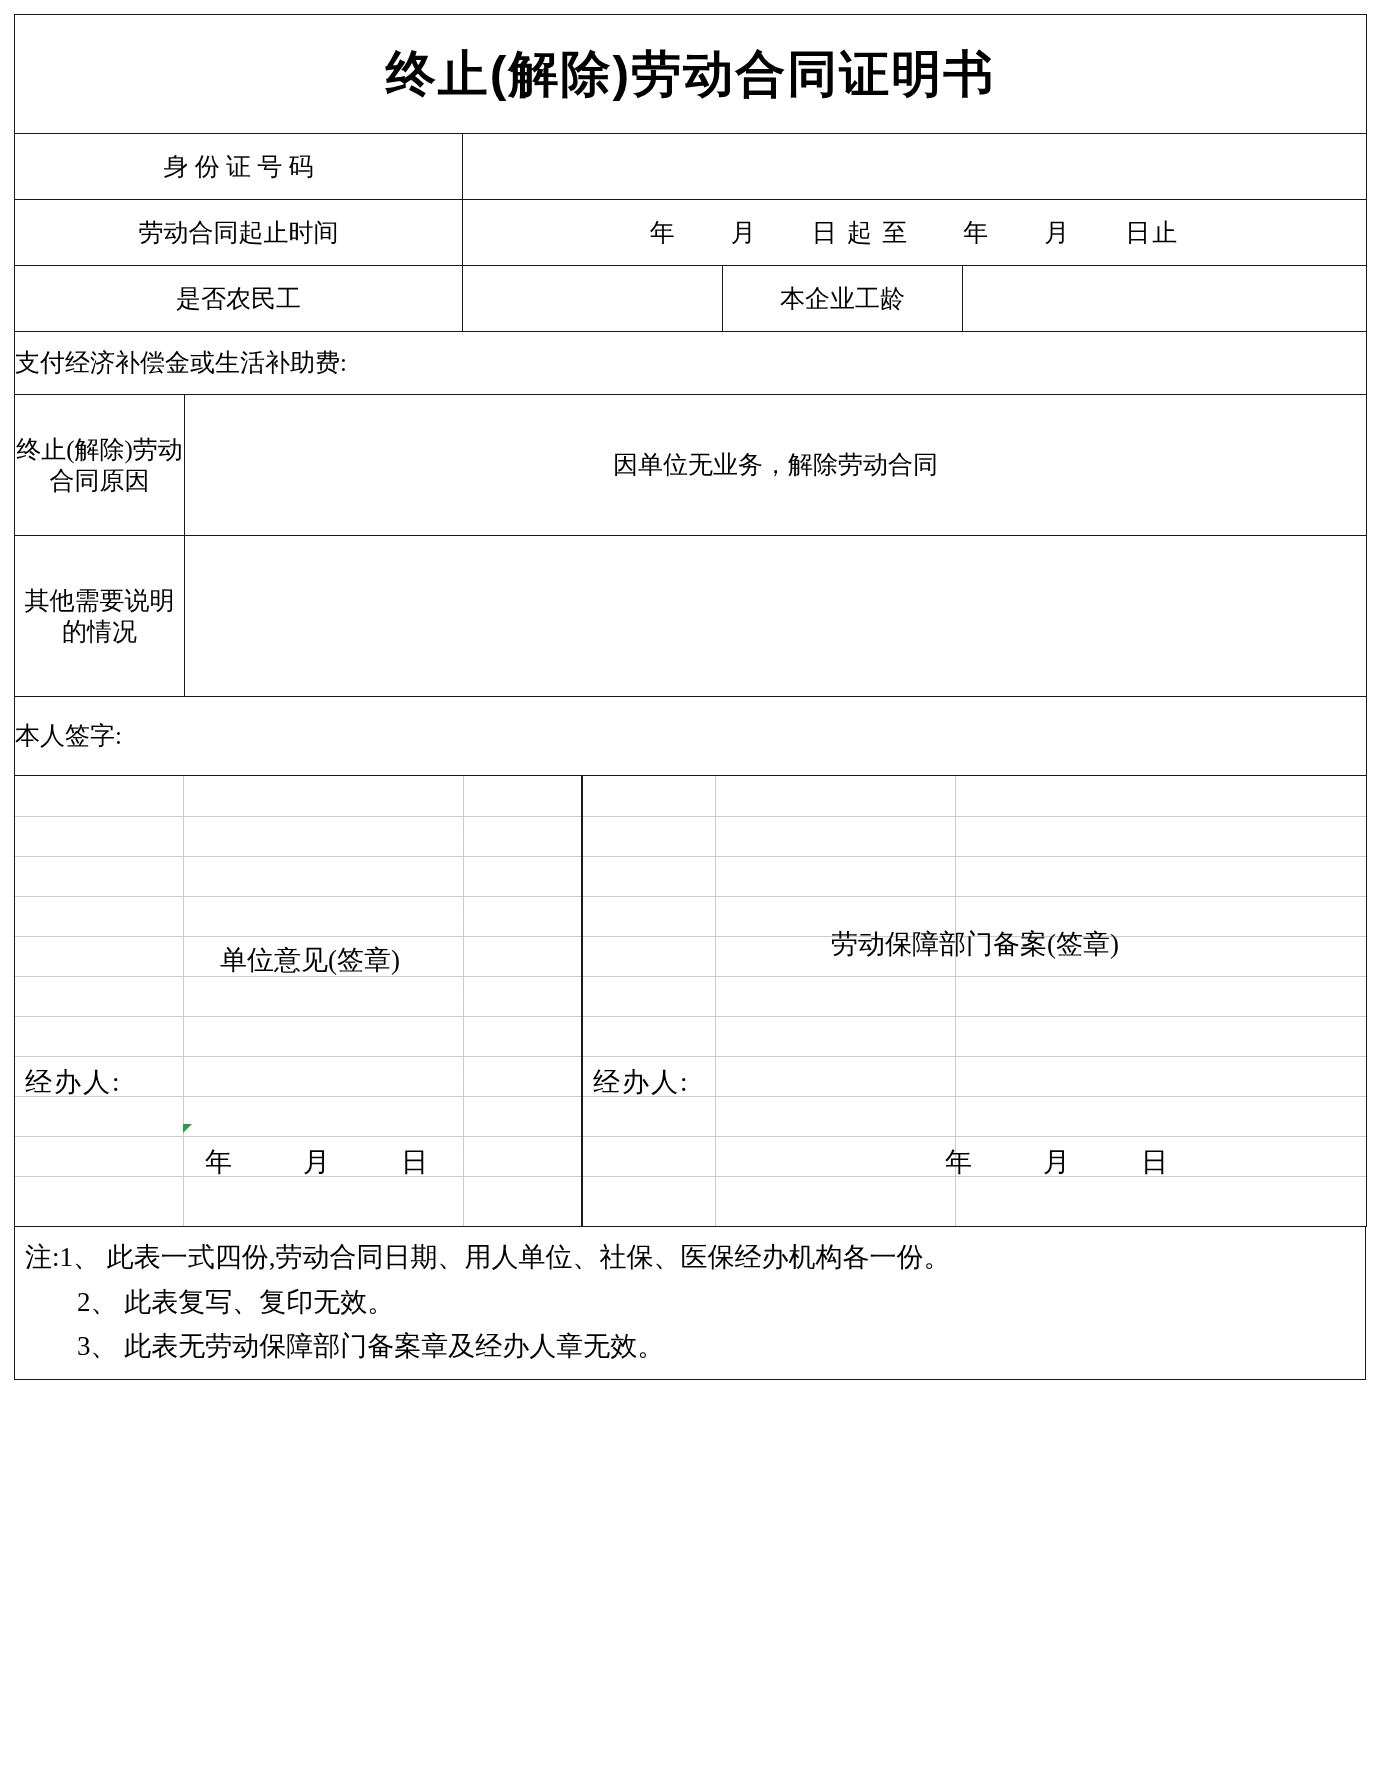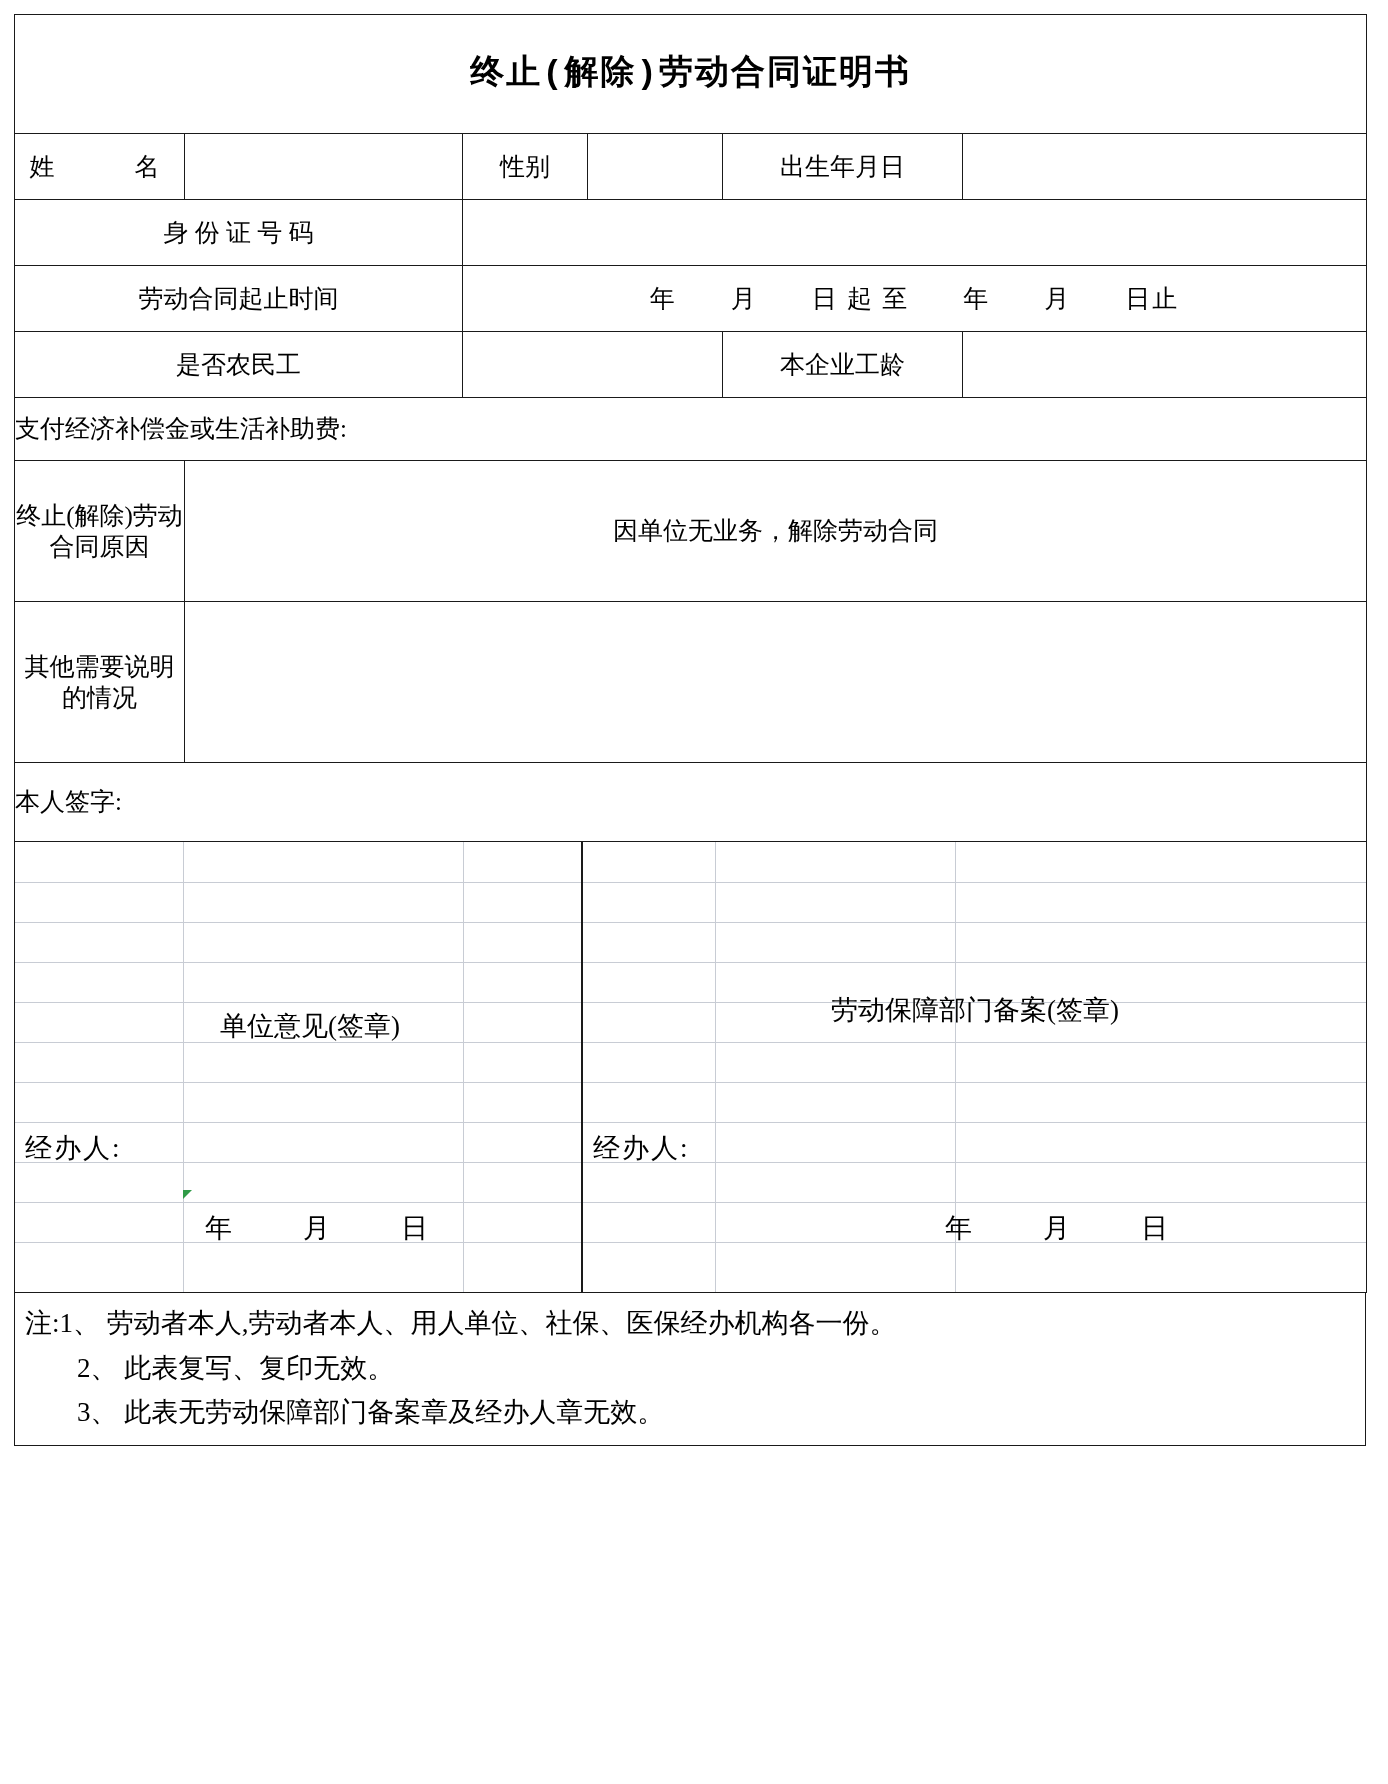--- a/index.html
+++ b/index.html
@@ -31,23 +31,23 @@
     vertical-align: middle;
     font-size: 25px;
     line-height: 1.25;
   }
   .title-cell {
     text-align: center;
     height: 118px;
     border-bottom: 1px solid #1a1a1a;
   }
   .title-text {
-    font-family: Liberation Mono, monospace;
+    font-family: Liberation Sans, sans-serif;
     font-weight: bold;
-    font-size: 34px;
+    font-size: 50px;
     letter-spacing: 2px;
   }
   .lbl {
     text-align: center;
     font-size: 26px;
   }
   .lbl-sp {
     text-align: center;
     font-size: 26px;
     letter-spacing: 10px;
@@ -204,28 +204,20 @@
       <col style="width:404px">
     </colgroup>
 
     <tbody>
         <tr>
       <td class="title-cell" colspan="6">
         <span class="title-text">终止(解除)劳动合同证明书</span>
       </td>
     </tr>
 
-    <tr class="row-h">
-      <td class="lbl-sp">姓　　名</td>
-      <td class="fill-left"></td>
-      <td class="lbl">性别</td>
-      <td class="fill-left"></td>
-      <td class="lbl">出生年月日</td>
-      <td class="fill-left"></td>
-    </tr>
 
     <tr class="row-h">
       <td class="lbl" colspan="2">身 份 证 号 码</td>
       <td class="fill-left" colspan="4"></td>
     </tr>
 
     <tr class="row-h">
       <td class="lbl" colspan="2">劳动合同起止时间</td>
       <td class="dateline" colspan="4">年　　月　　日 起 至　　年　　月　　日止</td>
     </tr>
@@ -286,18 +278,18 @@
 
           <div class="ymd-left">年　月　日</div>
           <div class="ymd-right">年　月　日</div>
         </div>
       </td>
     </tr>
   </tbody>
     </table>
 
   <div class="notes">
-    <div class="note-line">注:1、 劳动者本人,劳动者本人、用人单位、社保、医保经办机构各一份。</div>
+    <div class="note-line">注:1、 此表一式四份,劳动合同日期、用人单位、社保、医保经办机构各一份。</div>
     <div class="note-line note-indent">2、 此表复写、复印无效。</div>
     <div class="note-line note-indent">3、 此表无劳动保障部门备案章及经办人章无效。</div>
   </div>
 
 </div>
 
 </body></html>

